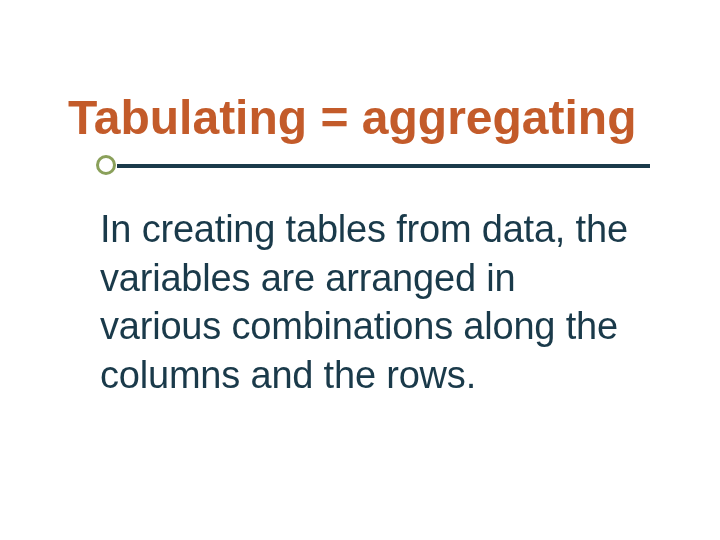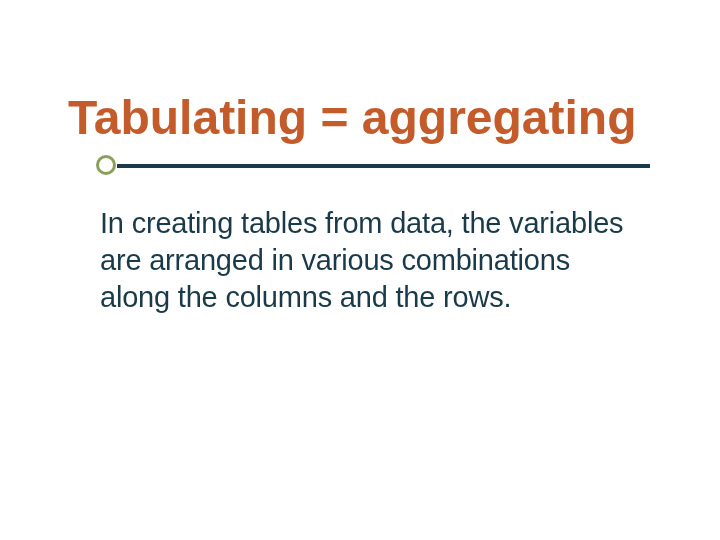--- a/index.html
+++ b/index.html
@@ -44,21 +44,21 @@
     }
     .rule-line {
       position: absolute;
       left: 57px;
       top: 7px;
       right: 10px;
       height: 4px;
       background: #1a3a4a;
     }
     .body-text {
-      font-size: 29px;
+      font-size: 38px;
       line-height: 1.28;
       color: #1a3a4a;
       margin-left: 40px;
       margin-right: 20px;
       letter-spacing: -0.2px;
     }
   </style>
 </head>
 <body>
 

